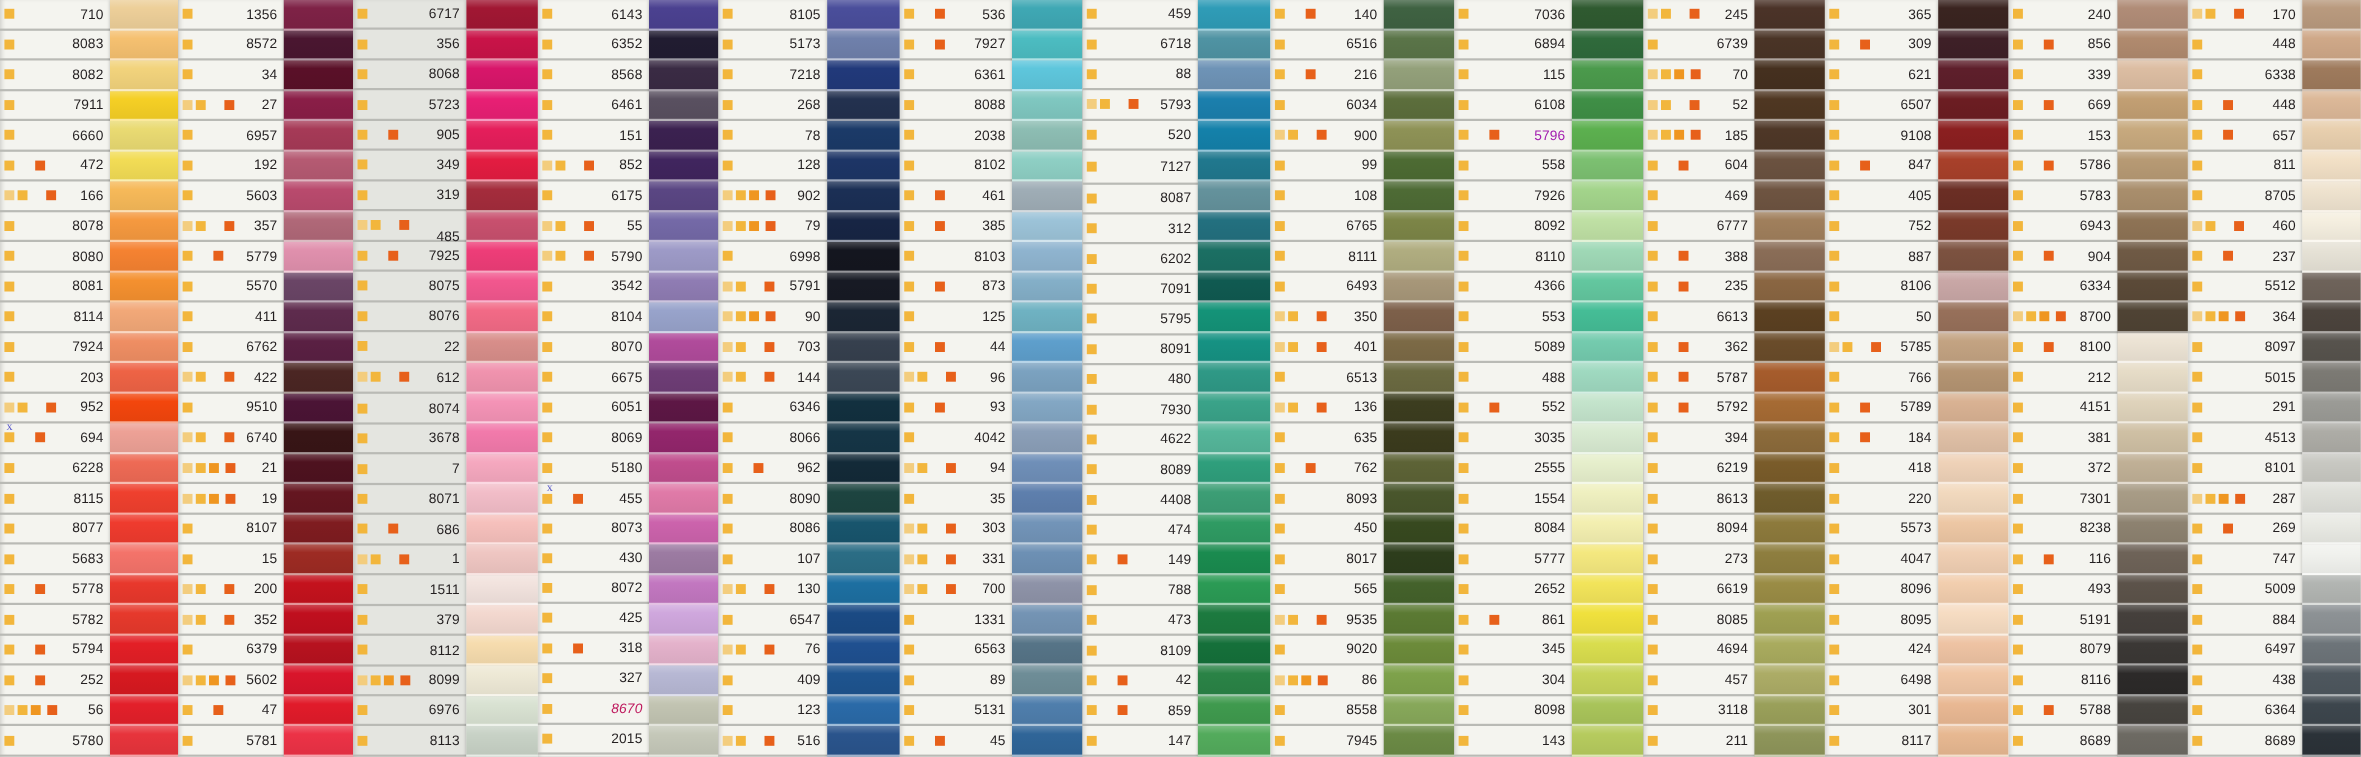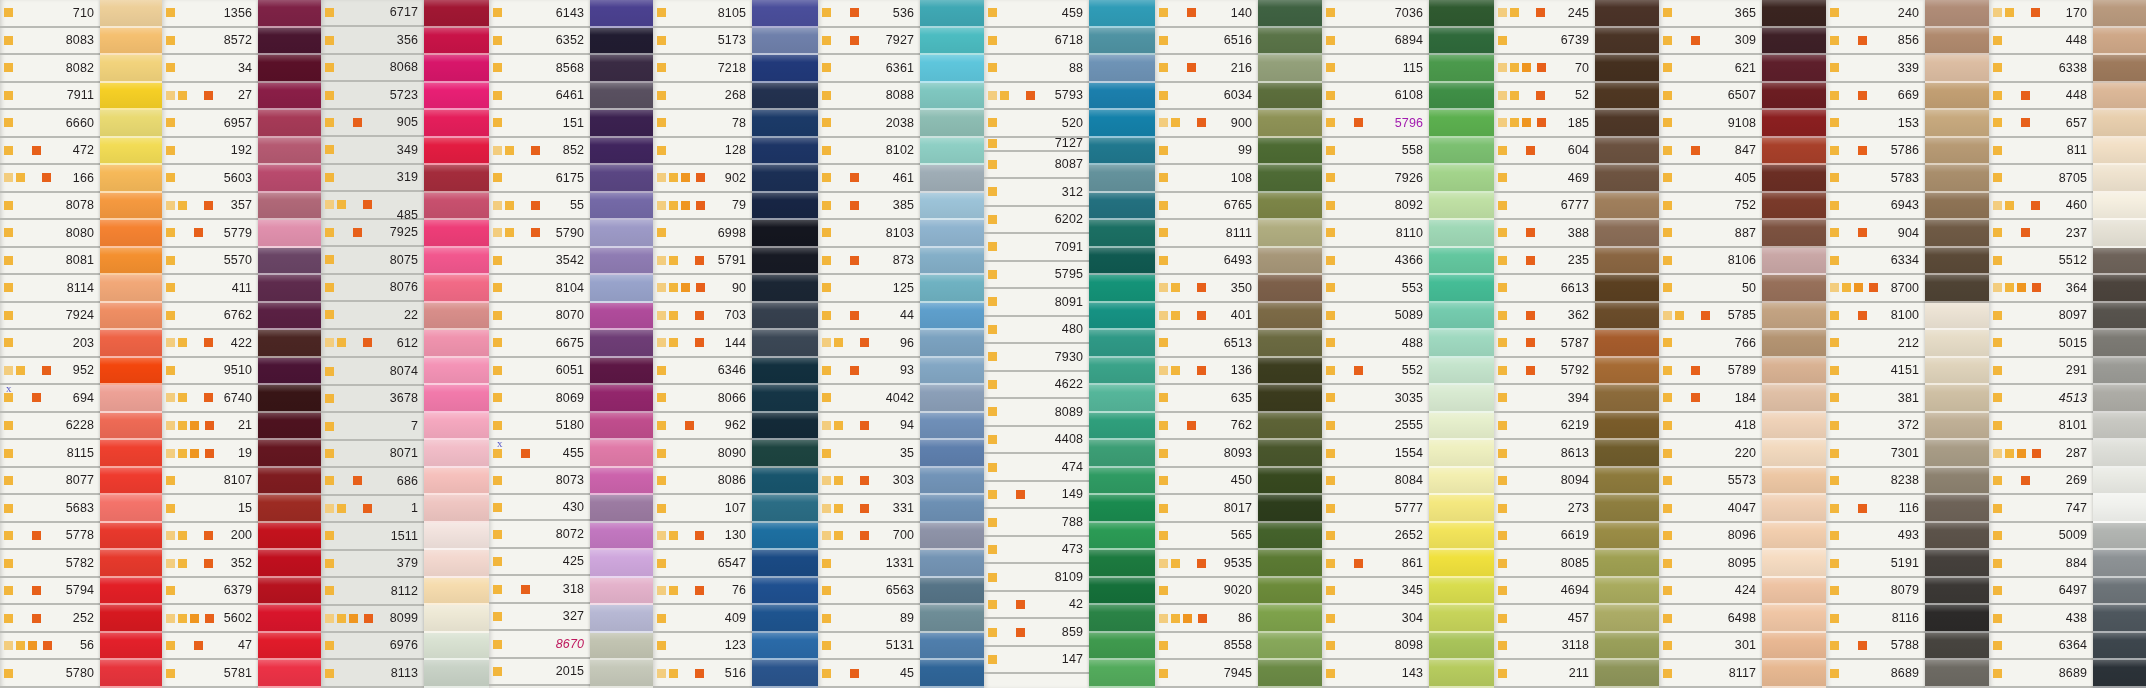--- a/index.html
+++ b/index.html
@@ -1573,21 +1573,21 @@
             <span class="dot d4" style="background: rgb(231, 96, 26); margin-left: 14px;"></span>
           </div>
           <span class="code" style="color: rgb(35, 31, 32);">5793</span>
         </div>
         <div class="row" style="height: 27.52px; border-bottom-color: rgb(185, 186, 181);">
           <div class="dots">
             <span class="dot d2" style="background: rgb(242, 182, 60);"></span>
           </div>
           <span class="code" style="color: rgb(35, 31, 32);">520</span>
         </div>
-        <div class="row" style="height: 14px; border-bottom-color: rgb(185, 186, 181); align-items: center;">
+        <div class="row" style="height: 31px; border-bottom-color: rgb(185, 186, 181); align-items: center;">
           <div class="dots">
             <span class="dot d2" style="background: rgb(242, 182, 60);"></span>
           </div>
           <span class="code" style="color: rgb(35, 31, 32);">7127</span>
         </div>
         <div class="row" style="height: 27.52px; border-bottom-color: rgb(185, 186, 181);">
           <div class="dots">
             <span class="dot d2" style="background: rgb(242, 182, 60);"></span>
           </div>
           <span class="code" style="color: rgb(35, 31, 32);">8087</span>
@@ -3087,21 +3087,21 @@
         <div class="row" style="height: 27.52px; border-bottom-color: rgb(185, 186, 181);">
           <div class="dots">
             <span class="dot d2" style="background: rgb(242, 182, 60);"></span>
           </div>
           <span class="code" style="color: rgb(35, 31, 32);">291</span>
         </div>
         <div class="row" style="height: 27.52px; border-bottom-color: rgb(185, 186, 181);">
           <div class="dots">
             <span class="dot d2" style="background: rgb(242, 182, 60);"></span>
           </div>
-          <span class="code" style="color: rgb(35, 31, 32); font-style: italic;">4513</span>
+          <span class="code" style="color: rgb(35, 31, 32);">4513</span>
         </div>
         <div class="row" style="height: 27.52px; border-bottom-color: rgb(185, 186, 181);">
           <div class="dots">
             <span class="dot d2" style="background: rgb(242, 182, 60);"></span>
           </div>
           <span class="code" style="color: rgb(35, 31, 32);">8101</span>
         </div>
         <div class="row" style="height: 27.52px; border-bottom-color: rgb(185, 186, 181);">
           <div class="dots">
             <span class="dot d1" style="background: rgb(243, 205, 126);"></span>

